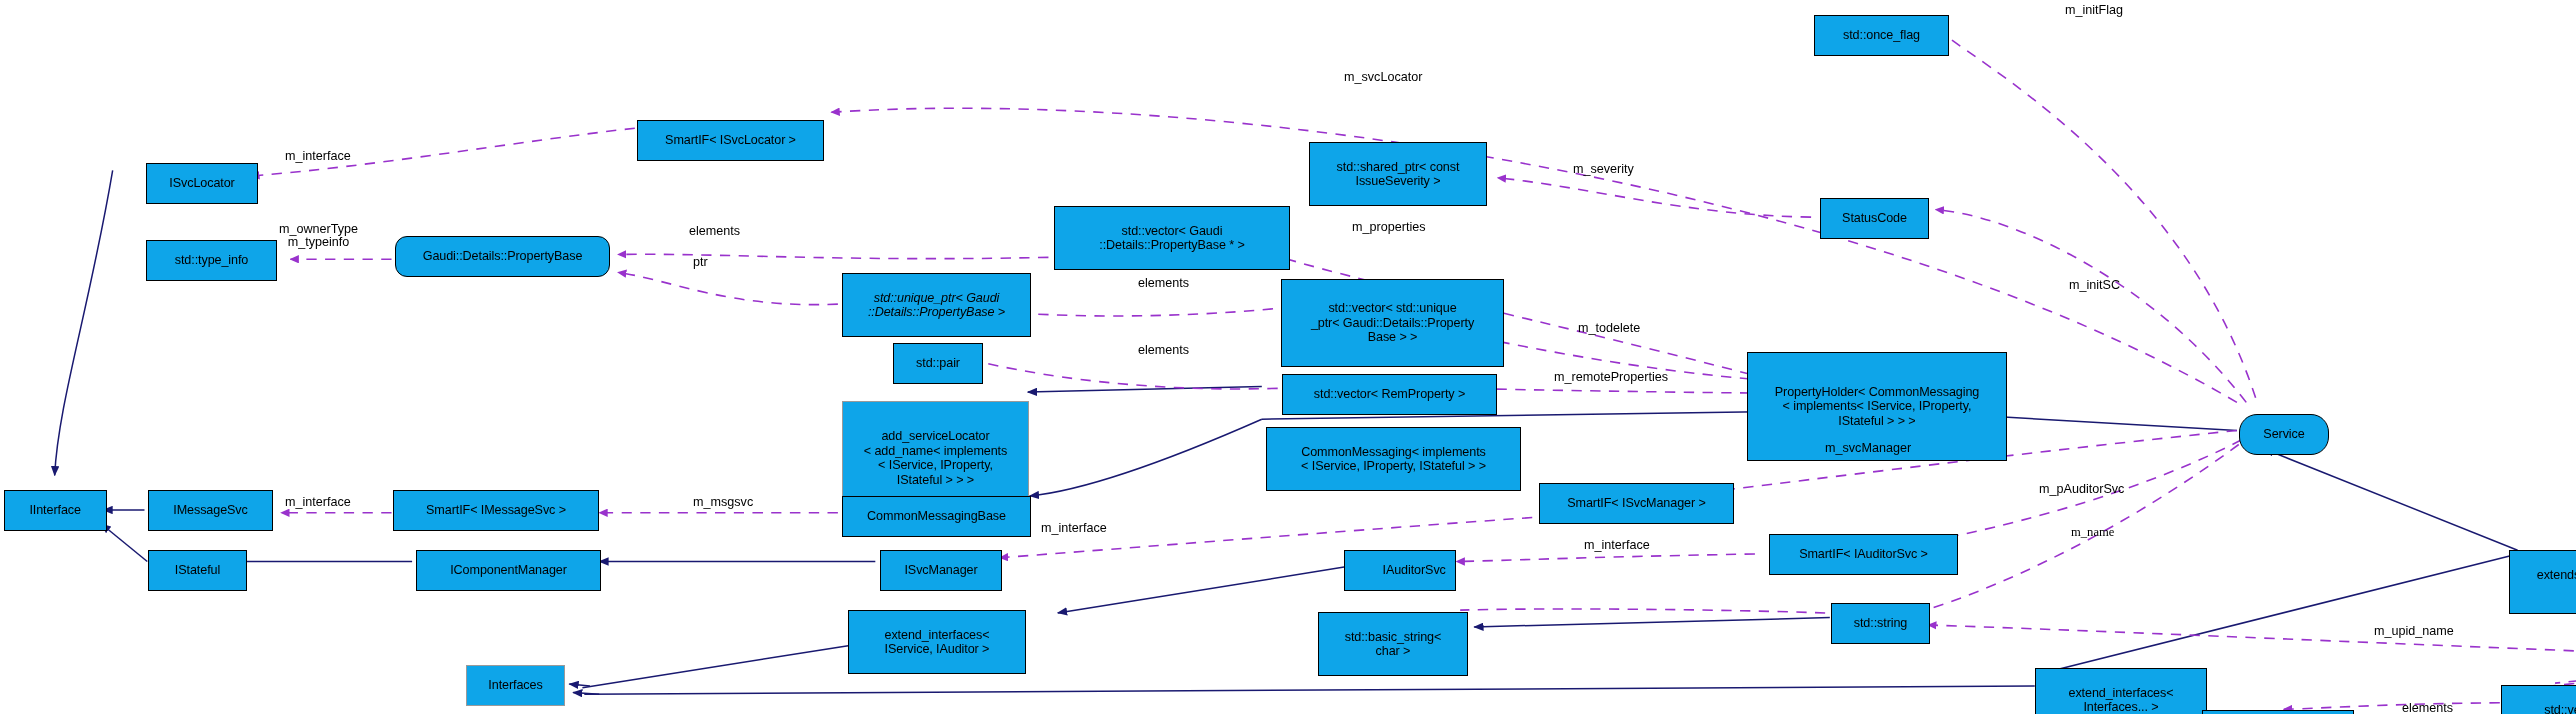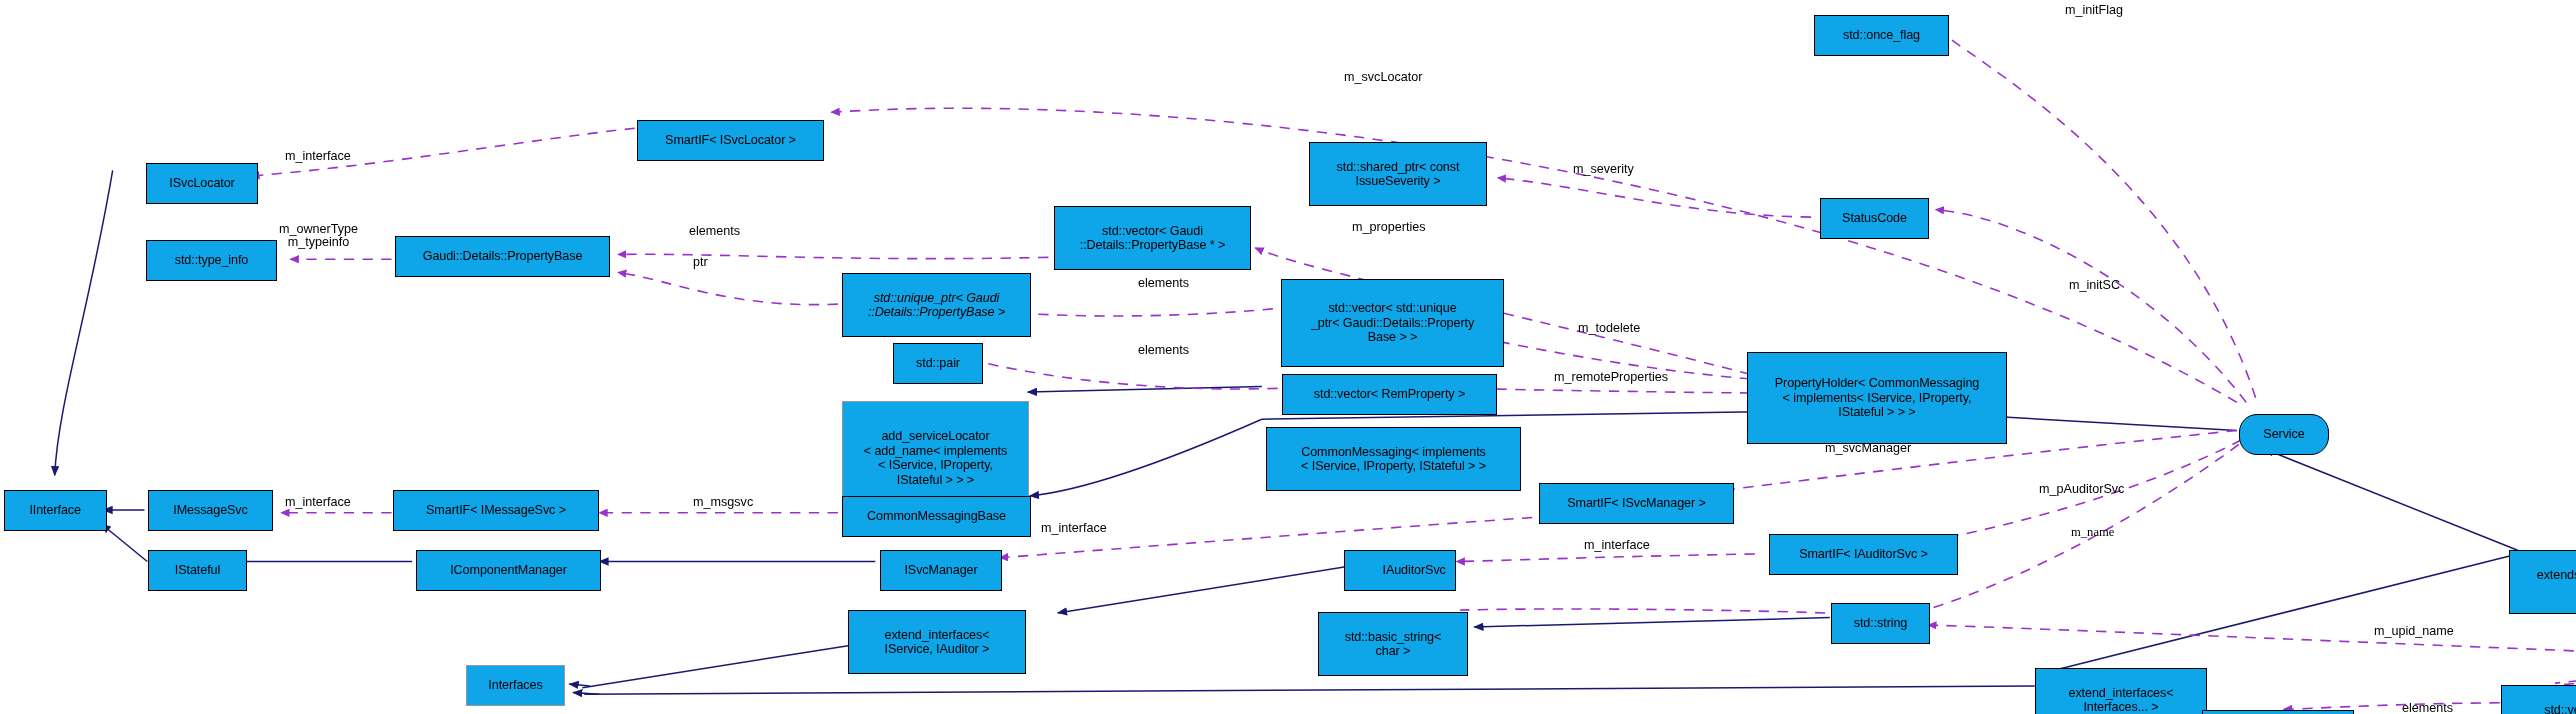--- a/index.html
+++ b/index.html
@@ -148,32 +148,32 @@
     </g>
   </svg>
 
   <div id="nodes">
       <div class="node" style="left: 1814px; top: 15px; width: 135px; height: 41px;">std::once_flag</div>
       <div class="node" style="left: 637px; top: 120px; width: 187px; height: 41px;">SmartIF&lt; ISvcLocator &gt;</div>
       <div class="node" style="left: 146px; top: 163px; width: 112px; height: 41px;">ISvcLocator</div>
       <div class="node" style="left: 1309px; top: 142px; width: 178px; height: 64px;">std::shared_ptr&lt; const
 IssueSeverity &gt;</div>
       <div class="node" style="left: 1820px; top: 198px; width: 109px; height: 41px;">StatusCode</div>
-      <div class="node" style="left: 1054px; top: 206px; width: 197px; height: 64px;">std::vector&lt; Gaudi
+      <div class="node" style="left: 1054px; top: 206px; width: 236px; height: 64px;">std::vector&lt; Gaudi
 ::Details::PropertyBase * &gt;</div>
       <div class="node" style="left: 146px; top: 240px; width: 131px; height: 41px;">std::type_info</div>
-      <div class="node" style="left: 395px; top: 236px; width: 215px; height: 41px;">Gaudi::Details::PropertyBase</div>
+      <div class="node" style="left: 395px; top: 236px; width: 215px; height: 41px; border-radius: 12px;">Gaudi::Details::PropertyBase</div>
       <div class="node" style="left: 842px; top: 273px; width: 189px; height: 64px; font-style: italic;">std::unique_ptr&lt; Gaudi
 ::Details::PropertyBase &gt;</div>
       <div class="node" style="left: 1281px; top: 279px; width: 223px; height: 88px;">std::vector&lt; std::unique
 _ptr&lt; Gaudi::Details::Property
 Base &gt; &gt;</div>
       <div class="node" style="left: 893px; top: 343px; width: 90px; height: 41px;">std::pair</div>
       <div class="node" style="left: 1282px; top: 374px; width: 215px; height: 41px;">std::vector&lt; RemProperty &gt;</div>
-      <div class="node" style="left: 1747px; top: 352px; width: 260px; height: 92px;">PropertyHolder&lt; CommonMessaging
+      <div class="node" style="left: 1747px; top: 352px; width: 260px; height: 109px;">PropertyHolder&lt; CommonMessaging
 &lt; implements&lt; IService, IProperty,
 IStateful &gt; &gt; &gt;</div>
       <div class="node" style="left: 2239px; top: 414px; width: 90px; height: 41px; border-radius: 18px;">Service</div>
       <div class="node gray" style="left: 842px; top: 401px; width: 187px; height: 114px;">add_serviceLocator
 &lt; add_name&lt; implements
 &lt; IService, IProperty,
 IStateful &gt; &gt; &gt;</div>
       <div class="node" style="left: 1266px; top: 427px; width: 255px; height: 64px;">CommonMessaging&lt; implements
 &lt; IService, IProperty, IStateful &gt; &gt;</div>
       <div class="node" style="left: 1539px; top: 483px; width: 195px; height: 41px;">SmartIF&lt; ISvcManager &gt;</div>

